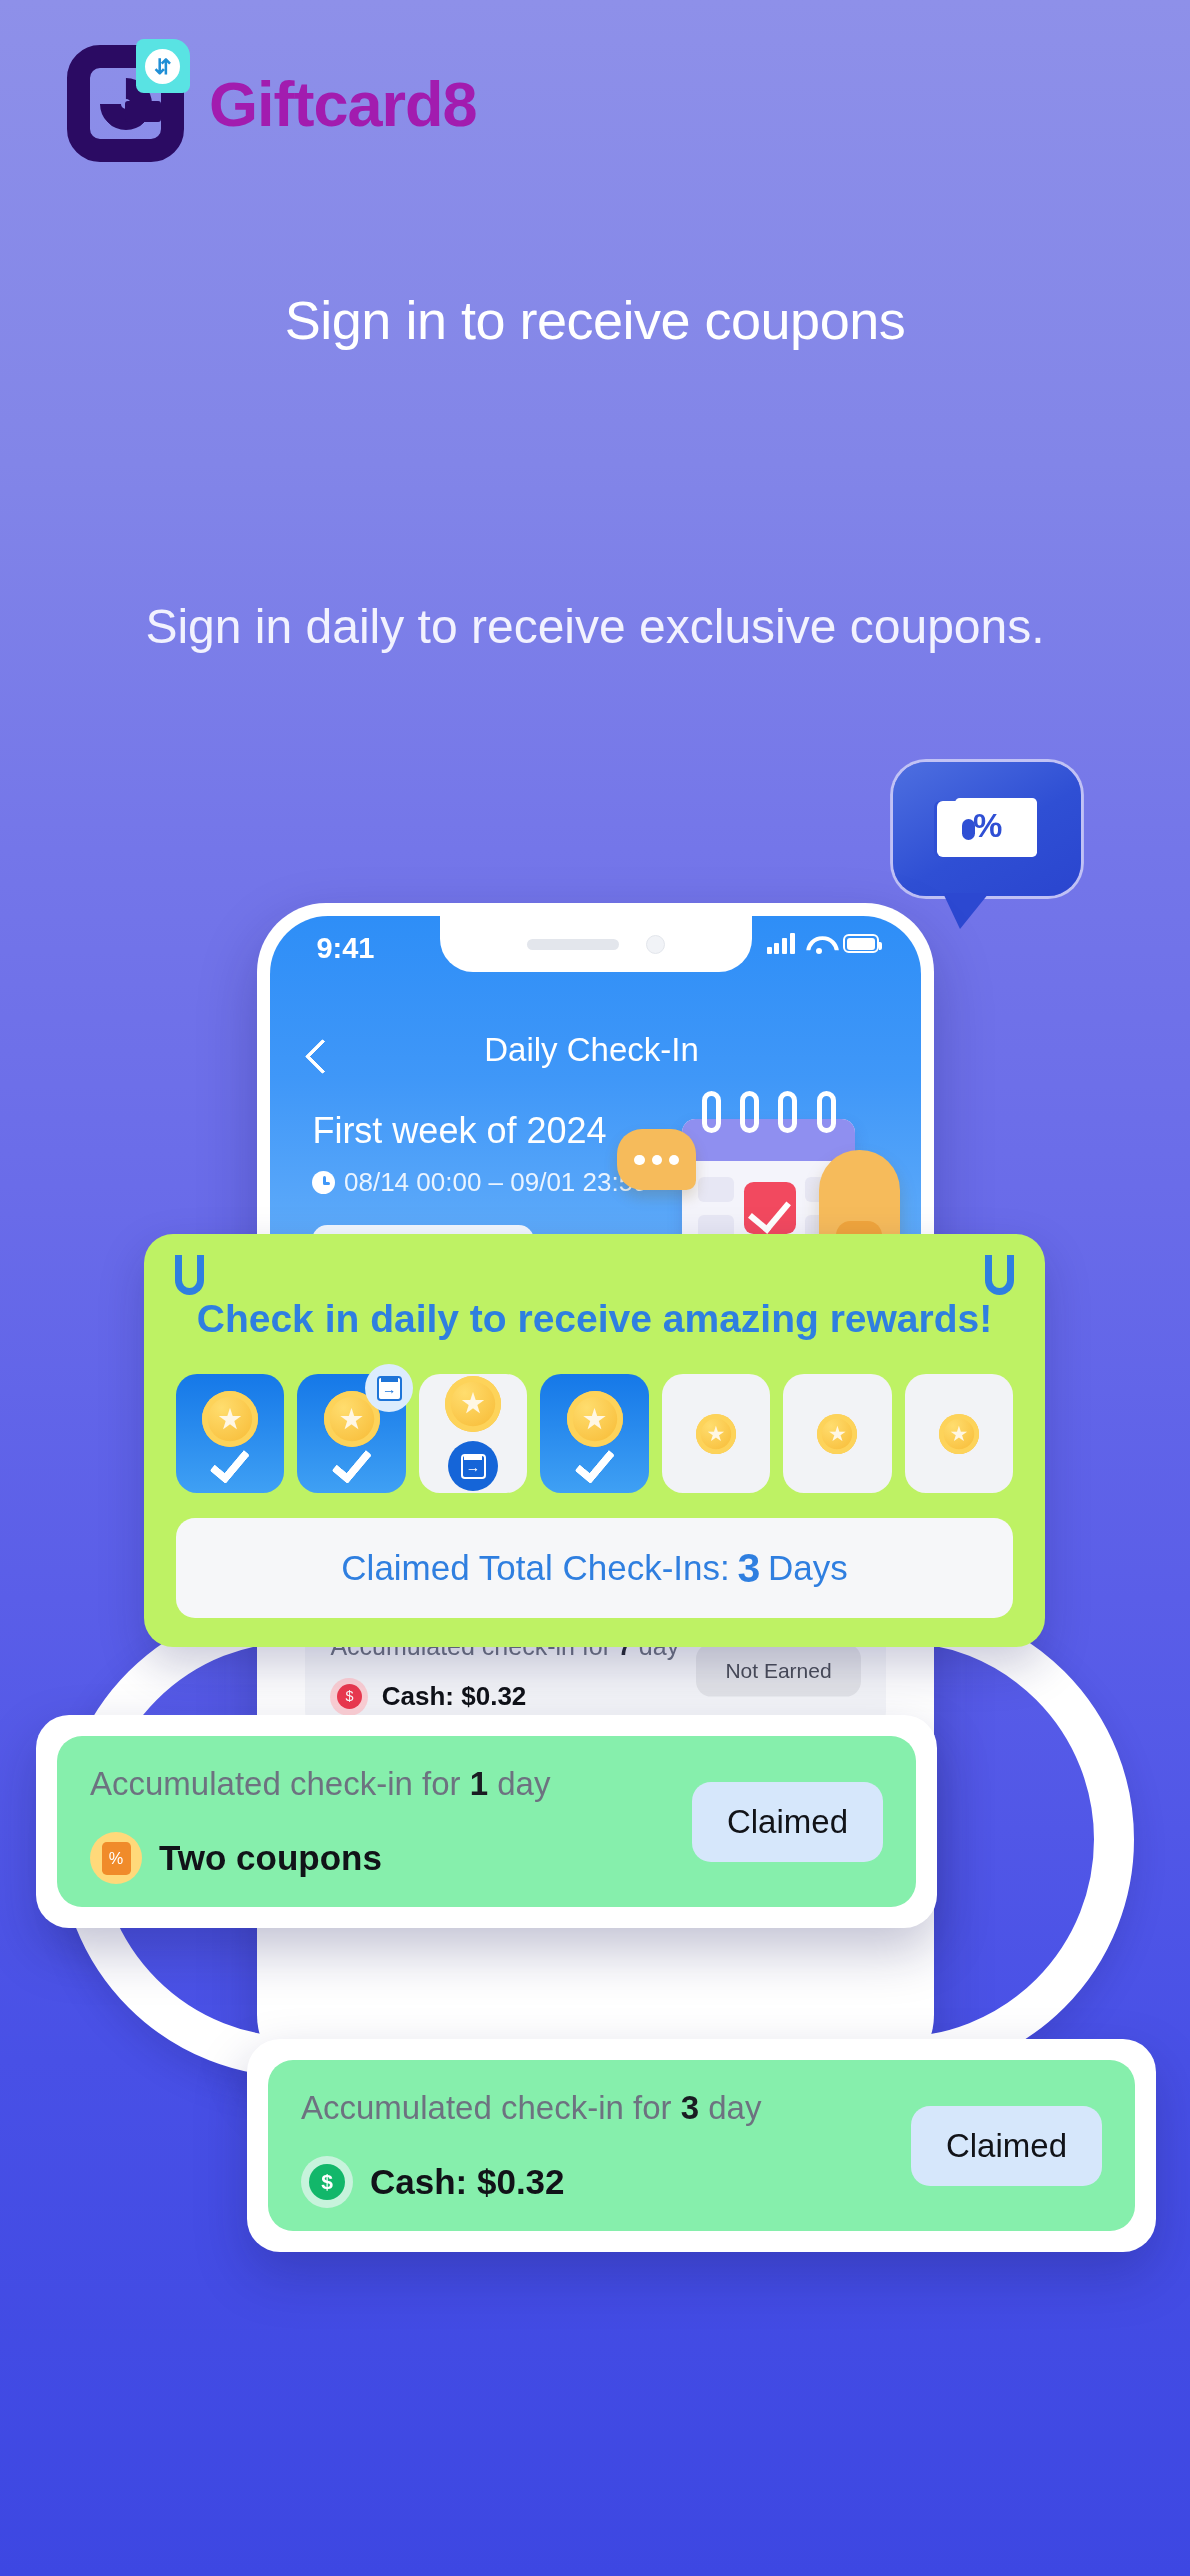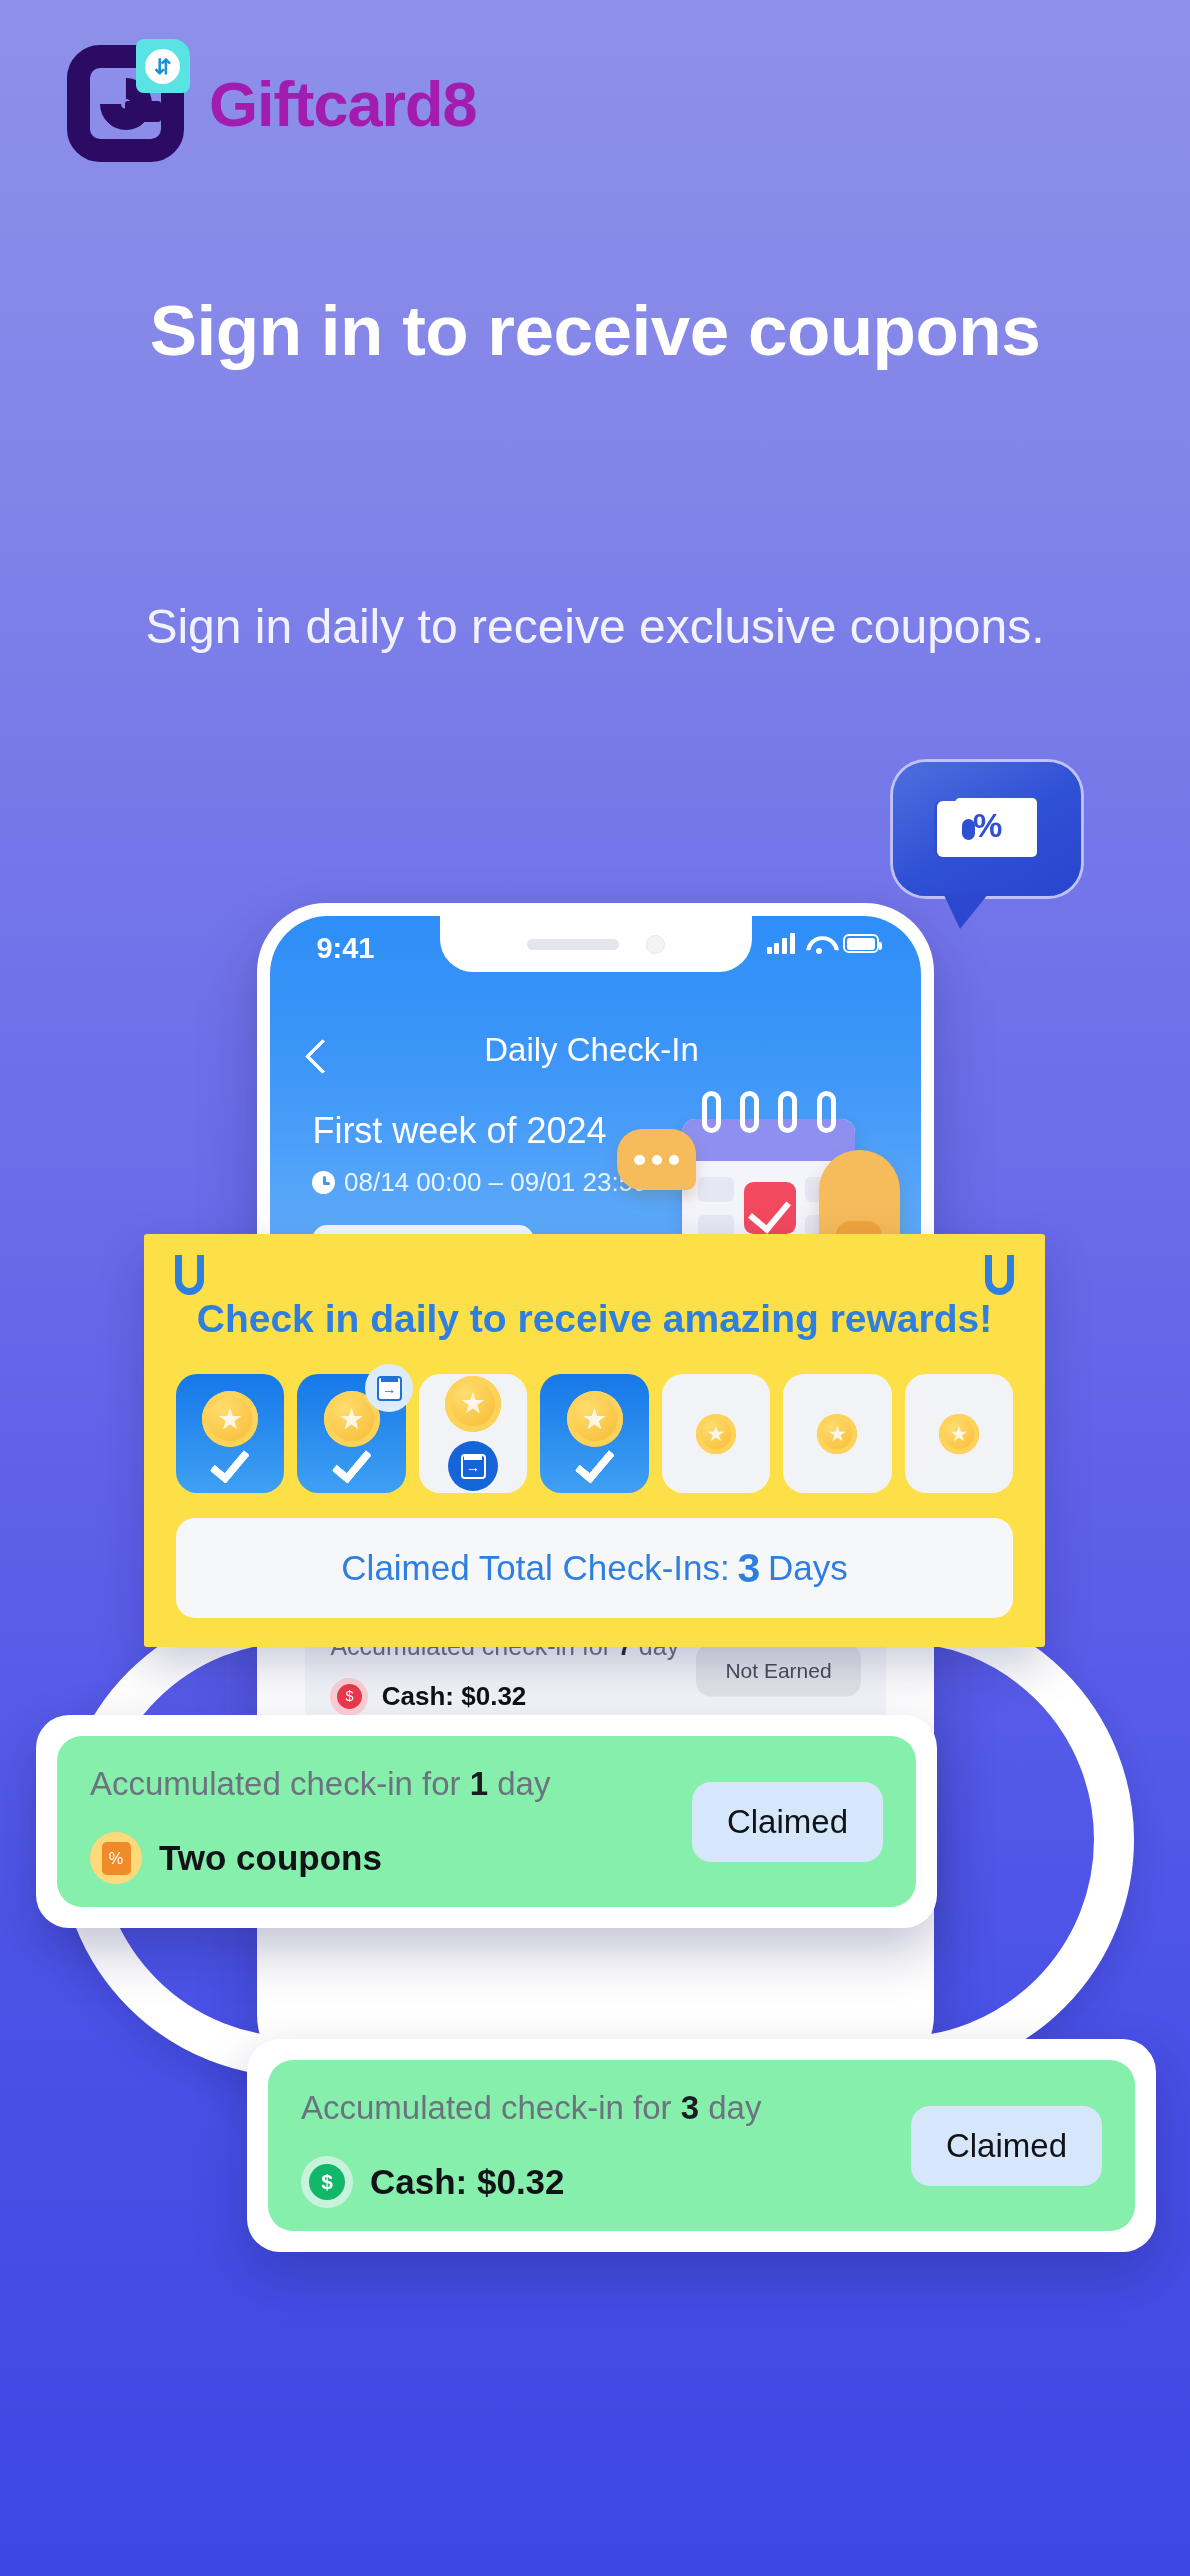--- a/index.html
+++ b/index.html
@@ -28,21 +28,21 @@
     background:#59e3e3; border-radius:7.7px 17px 7.7px 7.7px;
     display:flex; align-items:center; justify-content:center;
   }
   .logo-badge-circle{ width:35px; height:35px; background:#fff; border-radius:50%; display:flex; align-items:center; justify-content:center; }
   .logo-badge-glyph{ color:#1f8fd6; font-size:21px; line-height:1; font-weight:700; }
   .brand-name{ color:#a21caf; font-size:63px; font-weight:700; letter-spacing:-1px; }
 
   
   .hero-title{
     position:absolute; left:86px; top:288px; width:1018px; text-align:center;
-    color:#fff; font-size:71px; font-weight:700; line-height:1.22; letter-spacing:-0.5px;
+    color:#fff; font-size:54px; font-weight:400; line-height:1.22; letter-spacing:-0.5px;
   }
   .hero-sub{
     position:absolute; left:86px; top:594px; width:1018px; text-align:center;
     color:#f2f2fe; font-size:48px; font-weight:400; line-height:1.36;
   }
 
   
   .coupon-bubble{
     position:absolute; left:893px; top:762px; width:188px; height:134px;
     border-radius:33px;
@@ -158,21 +158,21 @@
   
   .ring{
     position:absolute; left:59px; top:1602px; width:1075px; height:475px;
     border:40px solid #ffffff; border-radius:240px;
     box-shadow:0 15.3px 33px rgba(30,30,110,.18);
   }
 
   
   .panel{
     position:absolute; left:144px; top:1234px; width:901px;
-    background:#fde047; border-radius:3px; padding:27px 32px 29px;
+    background:#bef264; border-radius:29px; padding:27px 32px 29px;
     box-shadow:0 19px 46px rgba(24,24,90,.22);
   }
   .panel-tab{ position:absolute; top:21px; width:29px; height:40px; }
   .panel-tab.l{ left:31px; } .panel-tab.r{ right:31px; }
   .panel-tab:before{
     content:""; position:absolute; inset:0;
     border:7.7px solid #2f7fe0; border-top:none; border-radius:0 0 17px 17px;
   }
   .panel-title{ text-align:center; color:#2f7fe0; font-size:39px; font-weight:700; margin:36px 0 33px; }
   .tiles{ display:flex; gap:13.4px; justify-content:space-between; }

